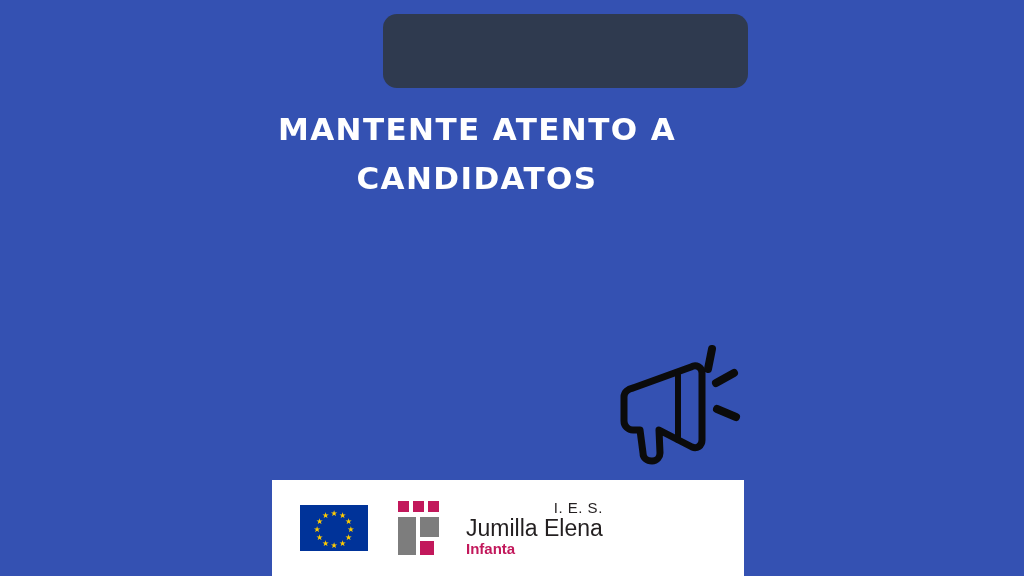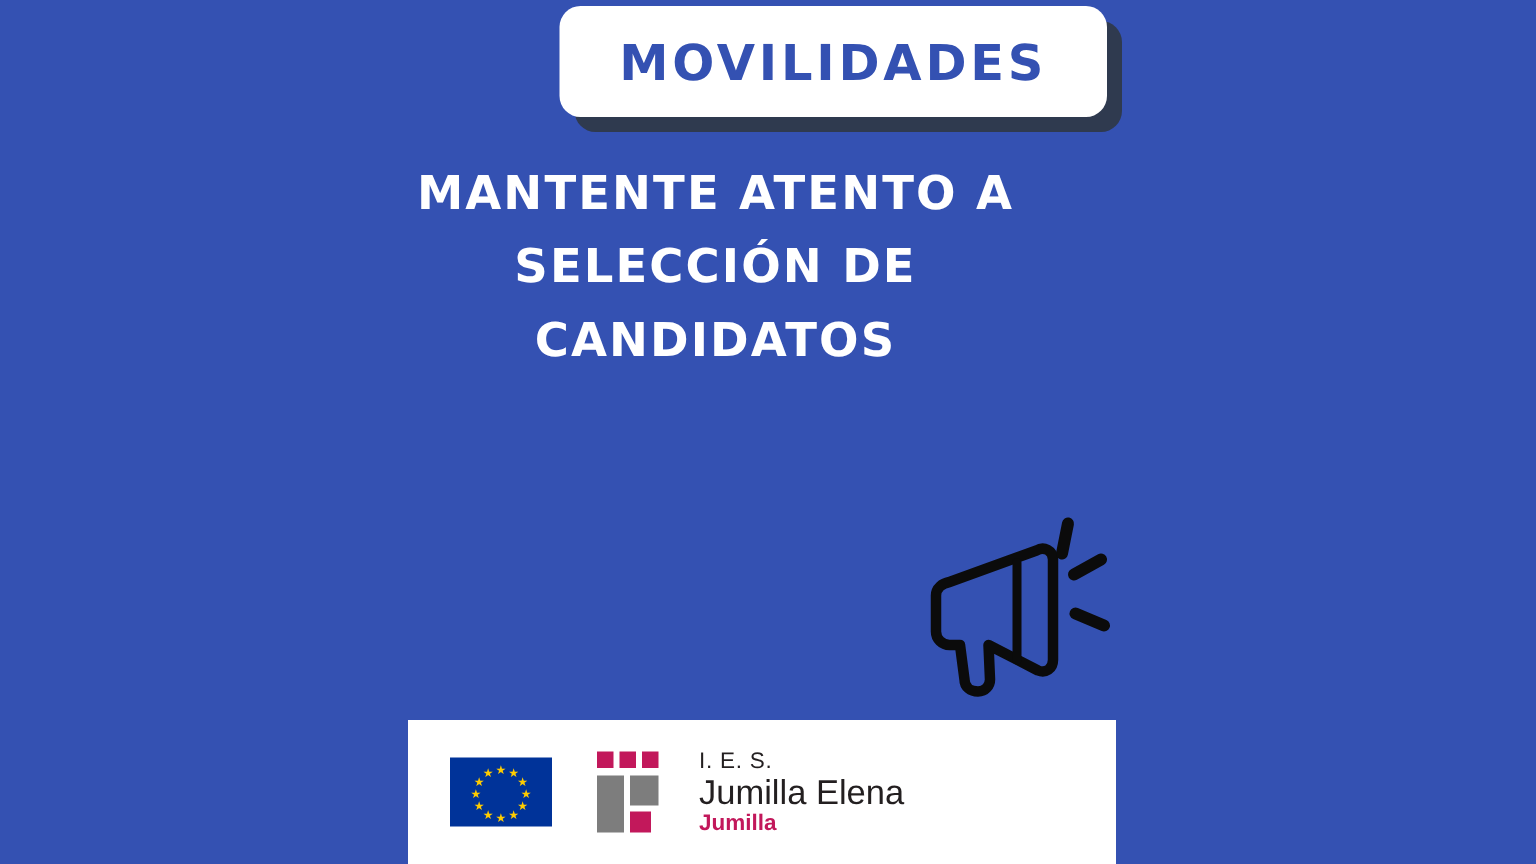--- a/index.html
+++ b/index.html
@@ -128,20 +128,21 @@
     flex: none;
   }
   .sq { position: absolute; }
   .ies-text { margin-left: 10px; }
   .ies-line1 {
     color: #231f20;
     font-size: 15px;
     line-height: 16px;
     letter-spacing: .5px;
     font-family: "Liberation Sans", sans-serif;
+    text-align: right;
   }
   .ies-line2 {
     color: #231f20;
     font-size: 23px;
     line-height: 25px;
     font-family: "Liberation Sans", sans-serif;
   }
   .ies-line3 {
     color: #c2185b;
     font-size: 15px;
@@ -149,27 +150,23 @@
     font-weight: bold;
     font-family: "Liberation Sans", sans-serif;
   }
 </style>
 </head>
 <body>
 
 <div class="slide">
 
   <div class="title-shadow"></div>
-  <div class="title-pill">
-    <span class="title-text">MOVILIDADES</span>
-  </div>
 
   <div class="body-copy">
     <div class="body-line">MANTENTE ATENTO A</div>
-    <div class="body-line">SELECCIÓN DE</div>
     <div class="body-line">CANDIDATOS</div>
   </div>
 
   <div class="megaphone">
     <svg width="150" height="150" viewBox="0 0 150 150" fill="none" xmlns="http://www.w3.org/2000/svg">
       <path d="M28 72 L28 96 C28 101 32 105 37 105 L44 105 L47 128 C47 133 51 136 56 136 C61 136 64 132 64 128 L63 105 L96 122 C101 124 106 121 106 115 L106 48 C106 42 100 39 95 42 L37 63 C32 64 28 67 28 72 Z" stroke="#0b0b0b" stroke-width="7" stroke-linejoin="round" stroke-linecap="round" fill="none"></path>
       <path d="M82 50 L82 115" stroke="#0b0b0b" stroke-width="6" stroke-linecap="round"></path>
       <path d="M116 24 L112 44" stroke="#0b0b0b" stroke-width="8" stroke-linecap="round"></path>
       <path d="M138 48 L120 58" stroke="#0b0b0b" stroke-width="8" stroke-linecap="round"></path>
       <path d="M140 92 L121 84" stroke="#0b0b0b" stroke-width="8" stroke-linecap="round"></path>
@@ -200,19 +197,19 @@
         <span class="sq" style="left:0px;top:0px;width:11px;height:11px;background:#c2185b;"></span>
         <span class="sq" style="left:15px;top:0px;width:11px;height:11px;background:#c2185b;"></span>
         <span class="sq" style="left:30px;top:0px;width:11px;height:11px;background:#c2185b;"></span>
         <span class="sq" style="left:0px;top:16px;width:18px;height:38px;background:#7d7d7d;"></span>
         <span class="sq" style="left:22px;top:16px;width:19px;height:20px;background:#7d7d7d;"></span>
         <span class="sq" style="left:22px;top:40px;width:14px;height:14px;background:#c2185b;"></span>
       </div>
       <div class="ies-text">
         <div class="ies-line1">I. E. S.</div>
         <div class="ies-line2">Jumilla Elena</div>
-        <div class="ies-line3">Jumilla</div>
+        <div class="ies-line3">Infanta</div>
       </div>
     </div>
 
   </div>
 
 </div>
 
 </body></html>

